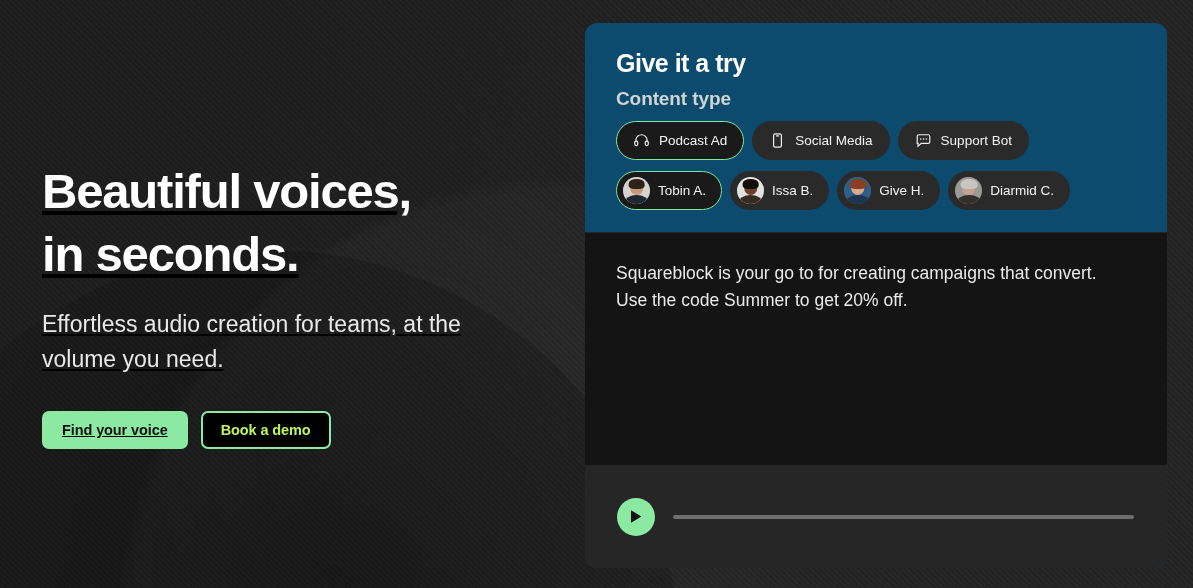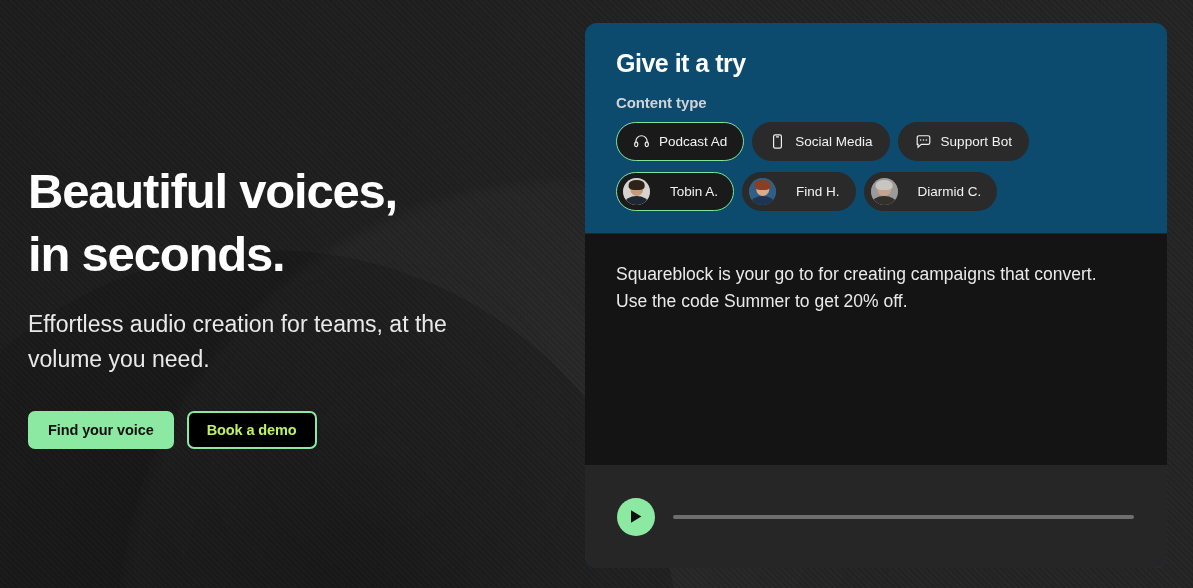--- a/index.html
+++ b/index.html
@@ -51,22 +51,23 @@
     position: absolute;
     left: -140px; top: 250px;
     width: 820px; height: 820px;
     border-radius: 50%;
     background: radial-gradient(circle at 60% 40%, rgba(0,0,0,.35), rgba(0,0,0,.12) 55%, rgba(0,0,0,0) 70%);
   }
 
   
   .hero {
     position: absolute;
-    left: 28px; top: 160px;
+    left: 42px; top: 160px;
     width: 500px;
+    text-decoration: underline;
   }
   .hero-title {
     font-size: 49px;
     line-height: 1.28;
     font-weight: 700;
     letter-spacing: -1.2px;
     color: #ffffff;
     white-space: pre-line;
   }
   .hero-sub {
@@ -120,22 +121,22 @@
     flex-direction: column;
   }
   .card-top { padding: 26px 31px 22px 31px; }
   .card-title {
     font-size: 25px;
     font-weight: 700;
     color: #ffffff;
     letter-spacing: -0.5px;
   }
   .field-label {
-    margin-top: 16px;
-    font-size: 15px;
+    margin-top: 10px;
+    font-size: 19px;
     font-weight: 700;
     color: #cfd4d4;
     letter-spacing: -0.1px;
   }
   .chip-row {
     margin-top: 11px;
     display: flex;
     gap: 8px;
     flex-wrap: nowrap;
   }
@@ -154,21 +155,21 @@
     cursor: pointer;
   }
   .chip.selected {
     background: #1a1a1a;
     border-color: #7ee69a;
   }
   .chip-ico { width: 17px; height: 17px; flex: 0 0 auto; display:block; }
   .chip-ico svg { display: block; }
 
   .voice-row { margin-top: 11px; display: flex; gap: 8px; }
-  .chip.voice { padding: 0 15px 0 6px; height: 39px; gap: 20px; }
+  .chip.voice { padding: 0 15px 0 6px; height: 39px; gap: 8px; }
   .avatar {
     width: 27px; height: 27px;
     border-radius: 50%;
     flex: 0 0 auto;
     overflow: hidden;
     position: relative;
     background: #555;
   }
   .avatar .skin { position: absolute; inset: 0; }
   .avatar .head {
@@ -302,26 +303,35 @@
             <span class="avatar">
               <span class="skin" style="background:#d7d3cf"></span>
               <span class="body" style="background:#1f2733"></span>
               <span class="head" style="background:#c79a78"></span>
               <span class="hair" style="background:#2e2319"></span>
             </span>
             <span>Tobin A.</span>
           </div>
           <div class="chip voice">
             <span class="avatar">
+              <span class="skin" style="background:#e2e2e0"></span>
+              <span class="body" style="background:#3a2b22"></span>
+              <span class="head" style="background:#6b3f2b"></span>
+              <span class="hair" style="background:#140e0a"></span>
+            </span>
+            <span>Issa B.</span>
+          </div>
+          <div class="chip voice">
+            <span class="avatar">
               <span class="skin" style="background:#2f5f86"></span>
               <span class="body" style="background:#1d3550"></span>
               <span class="head" style="background:#dbaa8b"></span>
               <span class="hair" style="background:#8a3f22"></span>
             </span>
-            <span>Find H.</span>
+            <span>Give H.</span>
           </div>
           <div class="chip voice">
             <span class="avatar">
               <span class="skin" style="background:#9a9a98"></span>
               <span class="body" style="background:#33302c"></span>
               <span class="head" style="background:#c4a391"></span>
               <span class="hair" style="background:#c9c6c2"></span>
             </span>
             <span>Diarmid C.</span>
           </div>

